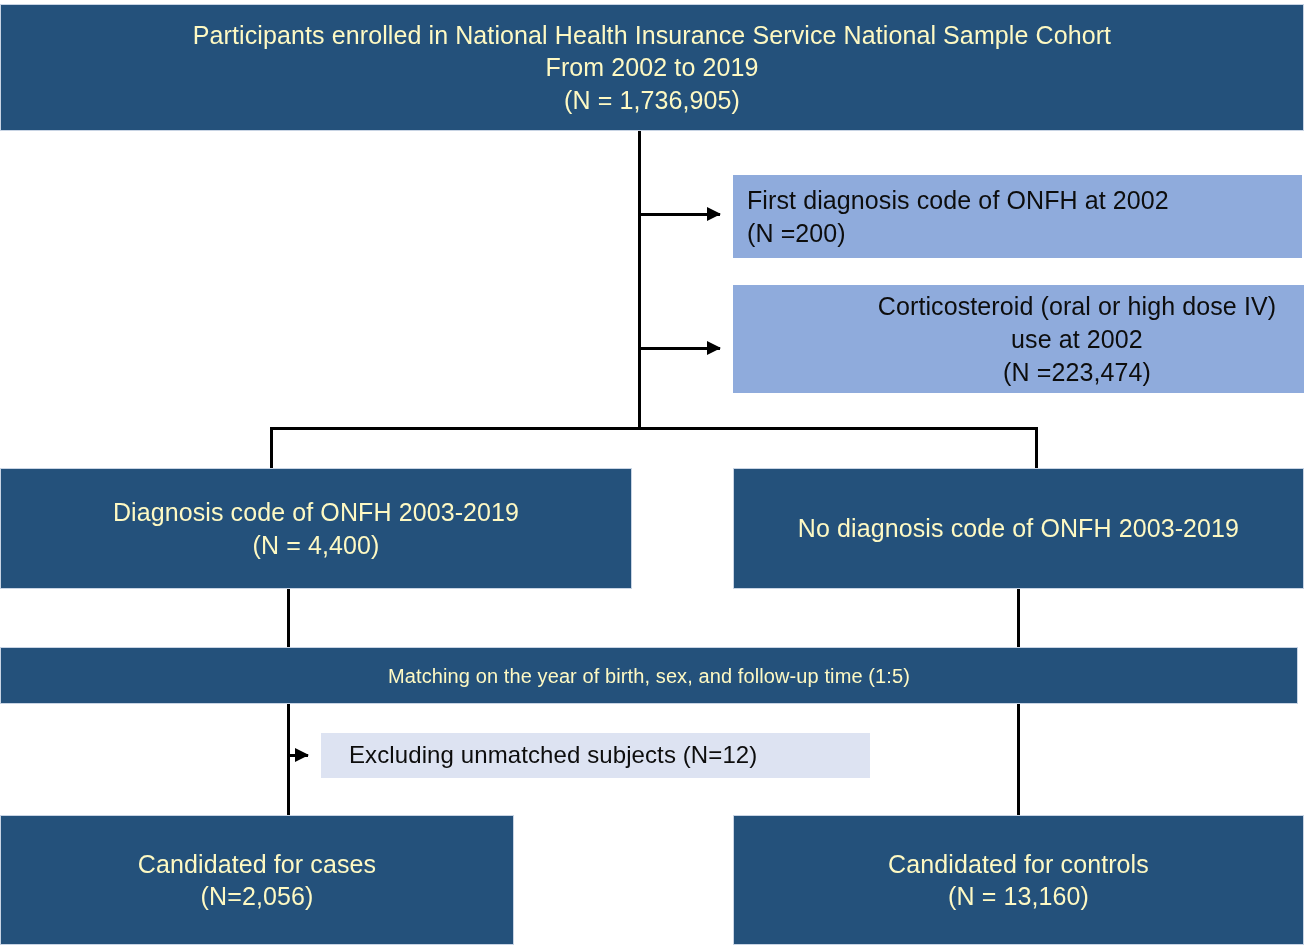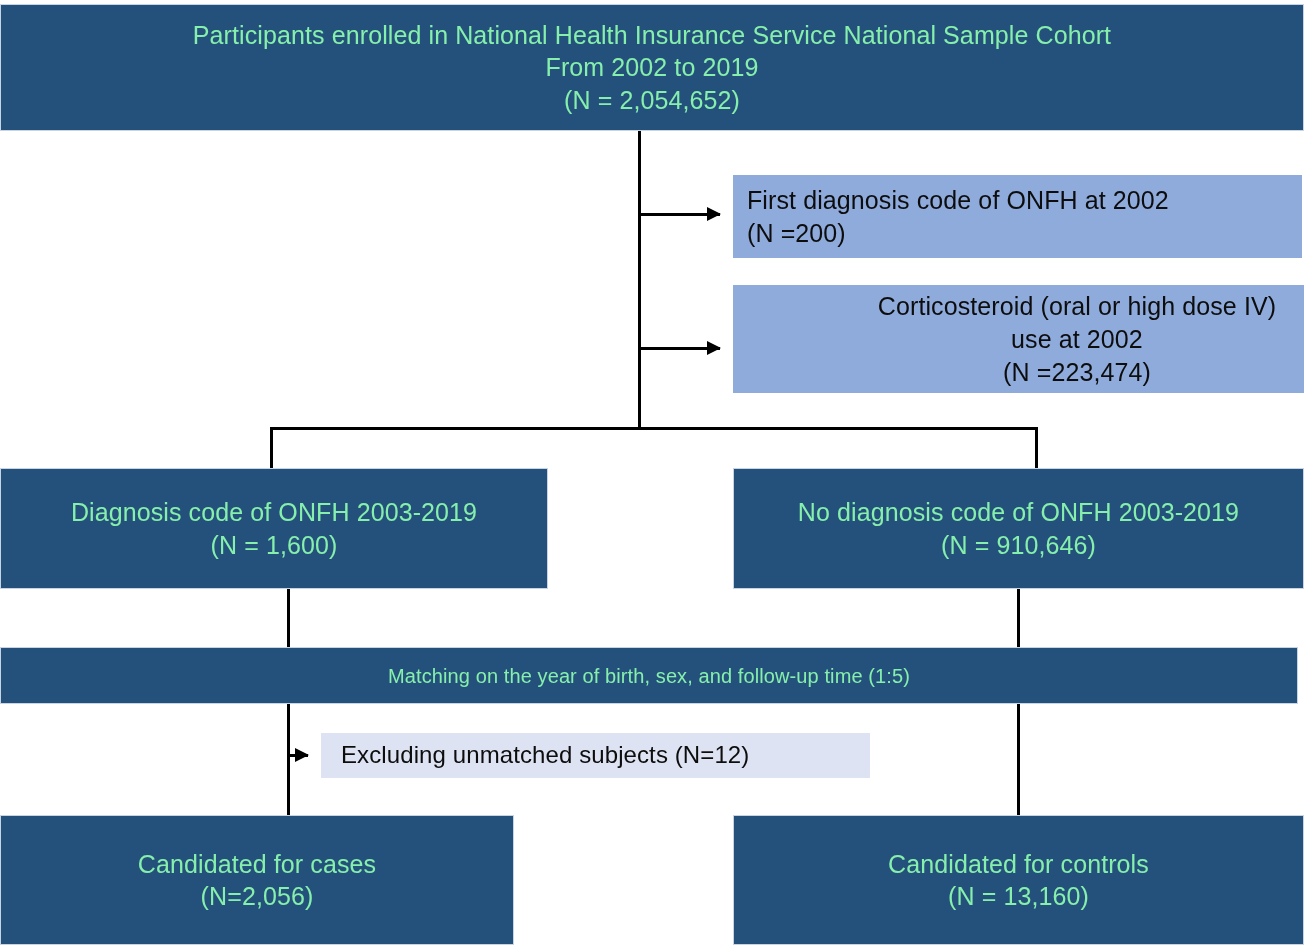--- a/index.html
+++ b/index.html
@@ -27,21 +27,21 @@
     justify-content: center;
     z-index: 3;
   }
   .box .line {
     display: block;
     white-space: nowrap;
   }
 
   .box-dark {
     background: #24517b;
-    color: #86efac;
+    color: #fef9c3;
     text-align: center;
     align-items: center;
     border: 1px solid #c8d4e4;
     font-size: 25px;
     line-height: 1.30;
     letter-spacing: 0.1px;
   }
   .box-light {
     background: #8fabdc;
     color: #0d0d0d;
@@ -52,29 +52,29 @@
     padding-left: 14px;
     letter-spacing: 0.1px;
   }
   .box-pale {
     background: #dde3f2;
     color: #0d0d0d;
     text-align: left;
     align-items: flex-start;
     font-size: 24px;
     line-height: 1.2;
-    padding-left: 20px;
+    padding-left: 28px;
     letter-spacing: 0.1px;
   }
 
   
   #box-top      { left: 0px;    top: 4px;   width: 1304px; height: 127px; }
   #box-excl1    { left: 733px;  top: 175px; width: 569px;  height: 83px; }
   #box-excl2    { left: 733px;  top: 285px; width: 674px;  height: 108px; align-items: center; }
-  #box-cases    { left: 0px;    top: 468px; width: 548px;  height: 121px; }
+  #box-cases    { left: 0px;    top: 468px; width: 632px;  height: 121px; }
   #box-controls { left: 733px;  top: 468px; width: 571px;  height: 121px; }
   #box-matching { left: 0px;    top: 647px; width: 1298px; height: 57px;
                   font-size: 20px; }
   #box-unmatched{ left: 321px;  top: 733px; width: 549px;  height: 45px; }
   #box-candcase { left: 0px;    top: 815px; width: 514px;  height: 130px; }
   #box-candctrl { left: 733px;  top: 815px; width: 571px;  height: 130px; }
 
   
   .vline, .hline {
     position: absolute;
@@ -121,21 +121,21 @@
   #arrow-unmatched { left: 287px; top: 754px; width: 21px; }
 </style>
 </head>
 <body>
 
 <div id="flow">
 
   <div class="box box-dark" id="box-top">
     <span class="line">Participants enrolled in National Health Insurance Service National Sample Cohort</span>
     <span class="line">From 2002 to 2019</span>
-    <span class="line">(N = 2,054,652)</span>
+    <span class="line">(N = 1,736,905)</span>
   </div>
 
   <div class="vline" id="trunk-main"></div>
   <div class="arrow" id="arrow-excl1"></div>
   <div class="arrow" id="arrow-excl2"></div>
 
   <div class="box box-light" id="box-excl1">
     <span class="line">First diagnosis code of ONFH at 2002</span>
     <span class="line">(N =200)</span>
   </div>
@@ -145,26 +145,25 @@
     <span class="line">use at 2002</span>
     <span class="line">(N =223,474)</span>
   </div>
 
   <div class="hline" id="split-bar"></div>
   <div class="vline" id="split-left"></div>
   <div class="vline" id="split-right"></div>
 
   <div class="box box-dark" id="box-cases">
     <span class="line">Diagnosis code of ONFH 2003-2019</span>
-    <span class="line">(N = 1,600)</span>
+    <span class="line">(N = 4,400)</span>
   </div>
 
   <div class="box box-dark" id="box-controls">
     <span class="line">No diagnosis code of ONFH 2003-2019</span>
-    <span class="line">(N = 910,646)</span>
   </div>
 
   <div class="vline" id="col-left-1"></div>
   <div class="vline" id="col-right-1"></div>
 
   <div class="box box-dark" id="box-matching">
     <span class="line">Matching on the year of birth, sex, and follow-up time (1:5)</span>
   </div>
 
   <div class="vline" id="col-left-2"></div>

